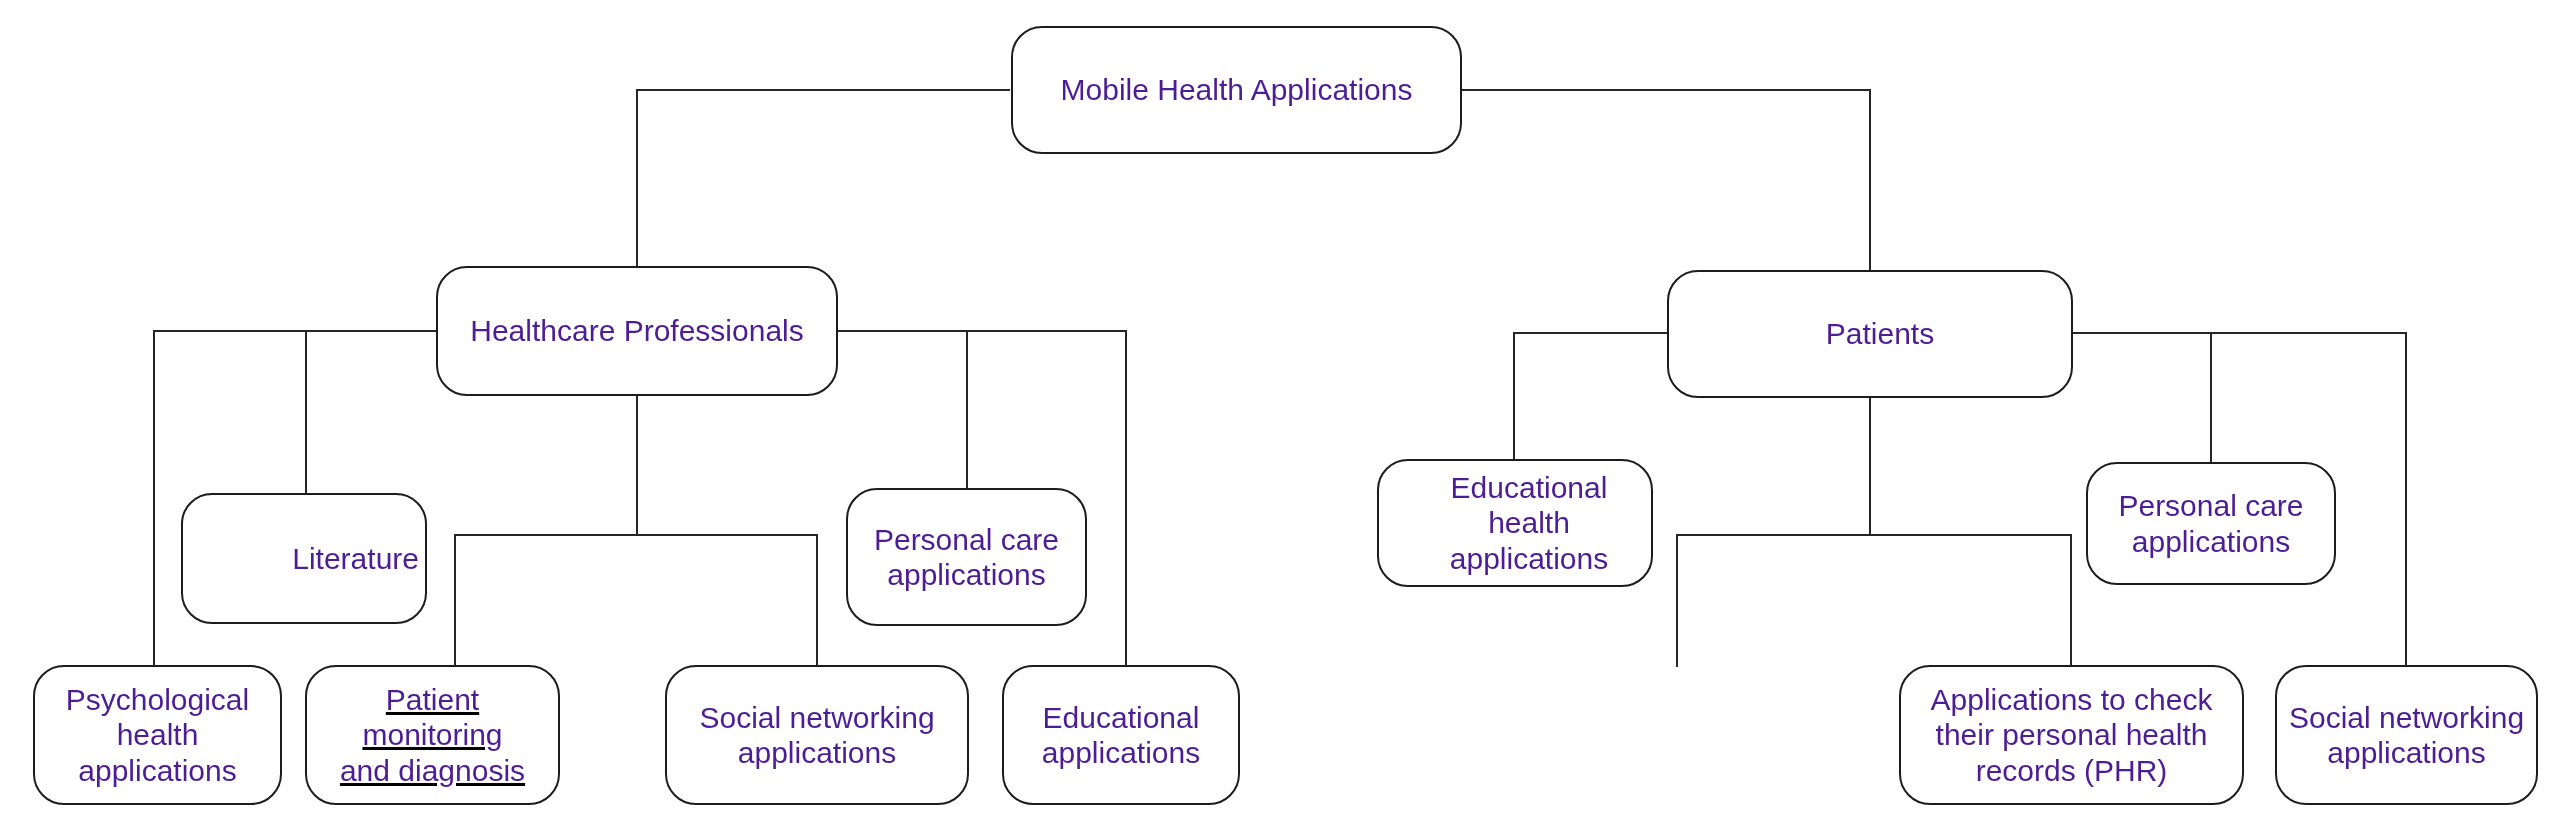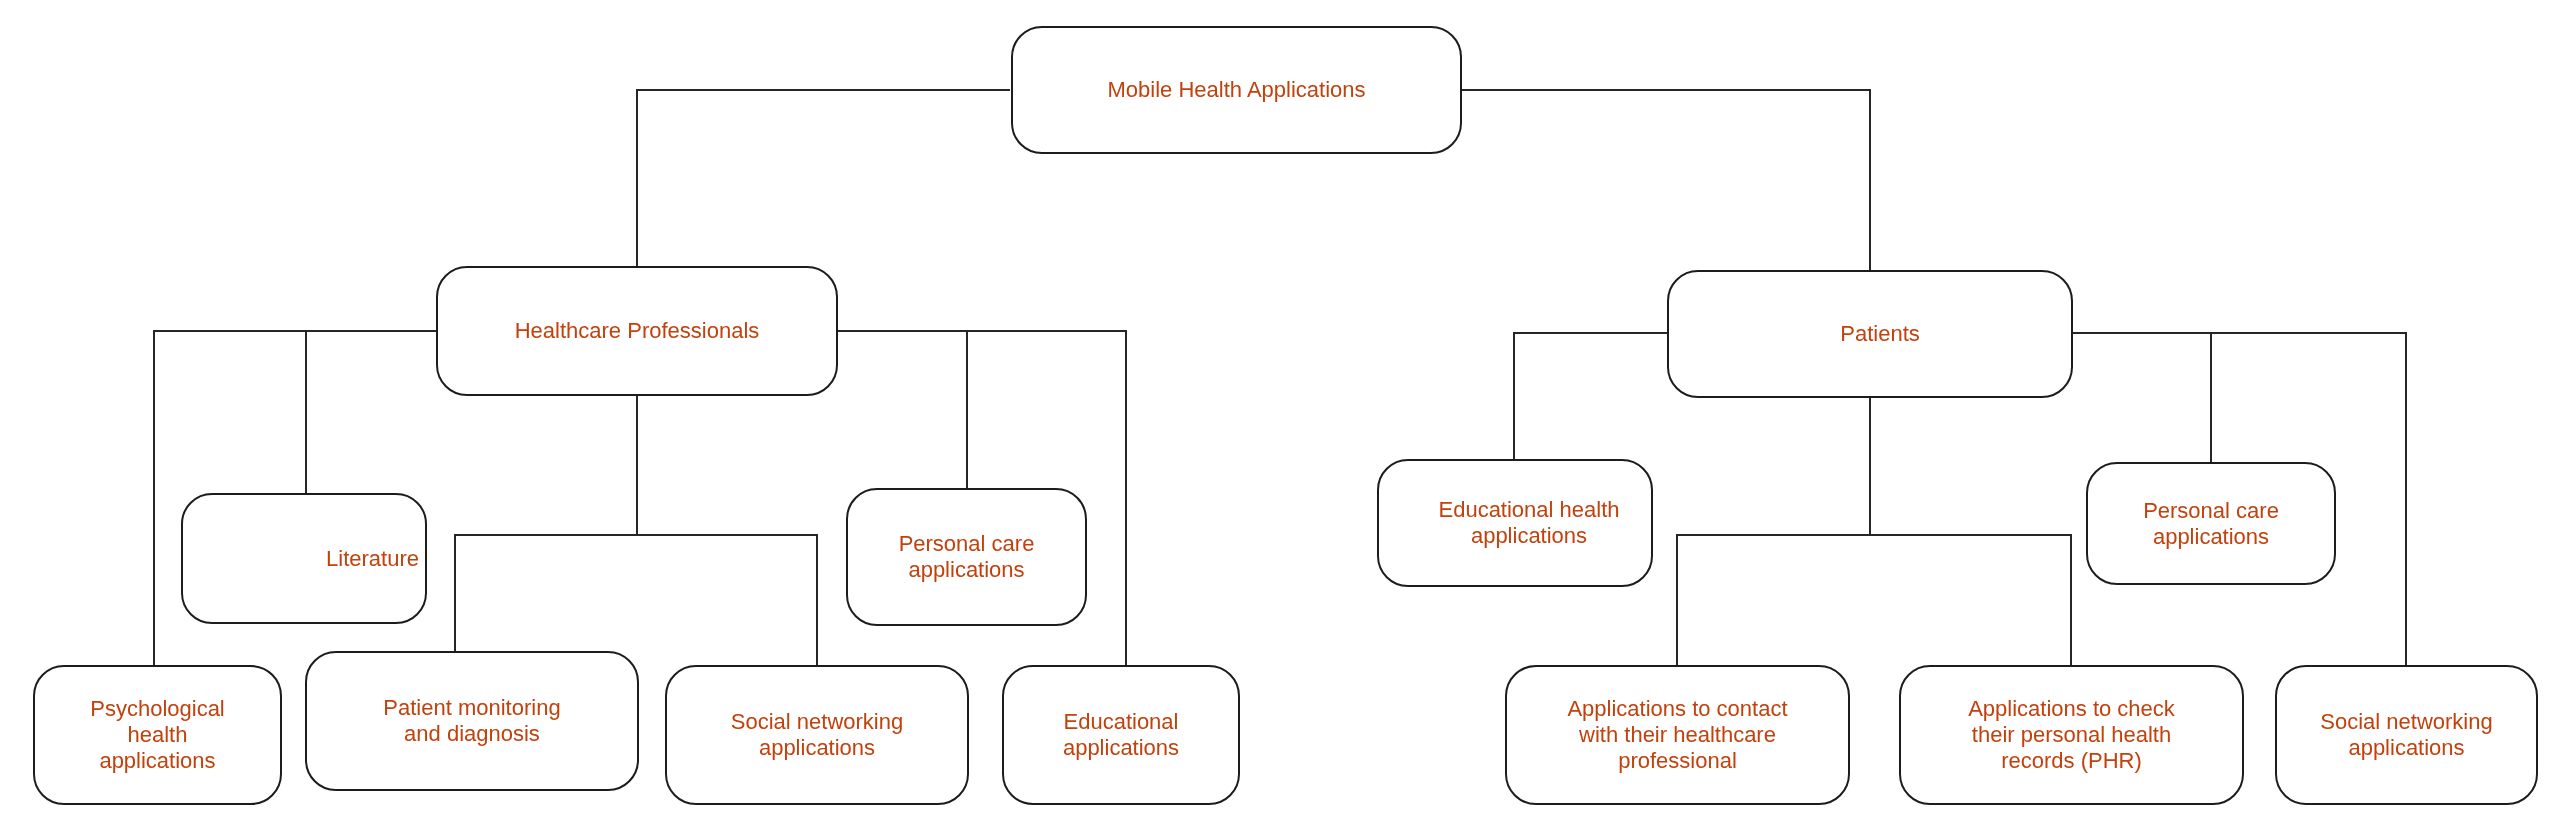--- a/index.html
+++ b/index.html
@@ -23,23 +23,23 @@
     border: 2.2px solid #1c1c1c;
     border-radius: 31px;
     display: flex;
     align-items: center;
     justify-content: center;
     text-align: center;
     z-index: 2;
   }
   .node .label {
     white-space: pre-line;
-    font-size: 22px;
+    font-size: 30px;
     line-height: 1.17;
-    color: #c2410c;
+    color: #4c1d95;
     padding: 0 6px;
   }
   .edge {
     position: absolute;
     background: #262626;
     z-index: 1;
   }
   .edge.h { height: 2.2px; }
   .edge.v { width: 2.2px; }
 </style>
@@ -108,40 +108,35 @@
     <span class="label">Personal care
 applications</span>
   </div>
 
   <div class="node" style="left:33px; top:665px; width:249px; height:140px;">
     <span class="label">Psychological
 health
 applications</span>
   </div>
 
-  <div class="node" style="left:305px; top:651px; width:334px; height:140px;">
+  <div class="node" style="left:305px; top:665px; width:255px; height:140px;text-decoration:underline;">
     <span class="label">Patient monitoring
 and diagnosis</span>
   </div>
 
   <div class="node" style="left:665px; top:665px; width:304px; height:140px;">
     <span class="label">Social networking
 applications</span>
   </div>
 
   <div class="node" style="left:1002px; top:665px; width:238px; height:140px;">
     <span class="label">Educational
 applications</span>
   </div>
 
-  <div class="node" style="left:1505px; top:665px; width:345px; height:140px;">
-    <span class="label">Applications to contact
-with their healthcare
-professional</span>
-  </div>
 
   <div class="node" style="left:1899px; top:665px; width:345px; height:140px;">
     <span class="label">Applications to check
 their personal health
 records (PHR)</span>
   </div>
 
   <div class="node" style="left:2275px; top:665px; width:263px; height:140px;">
     <span class="label">Social networking
 applications</span>

